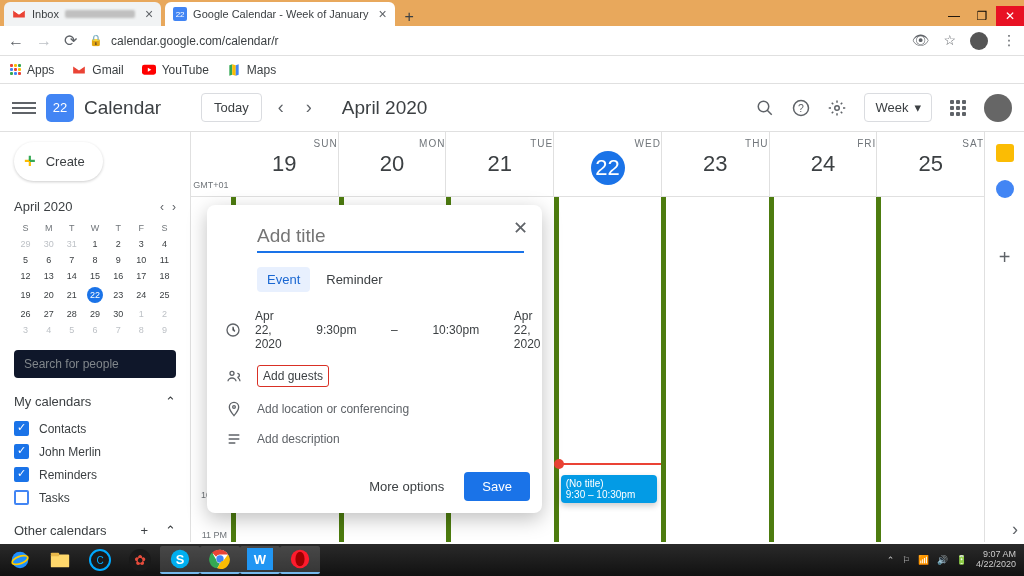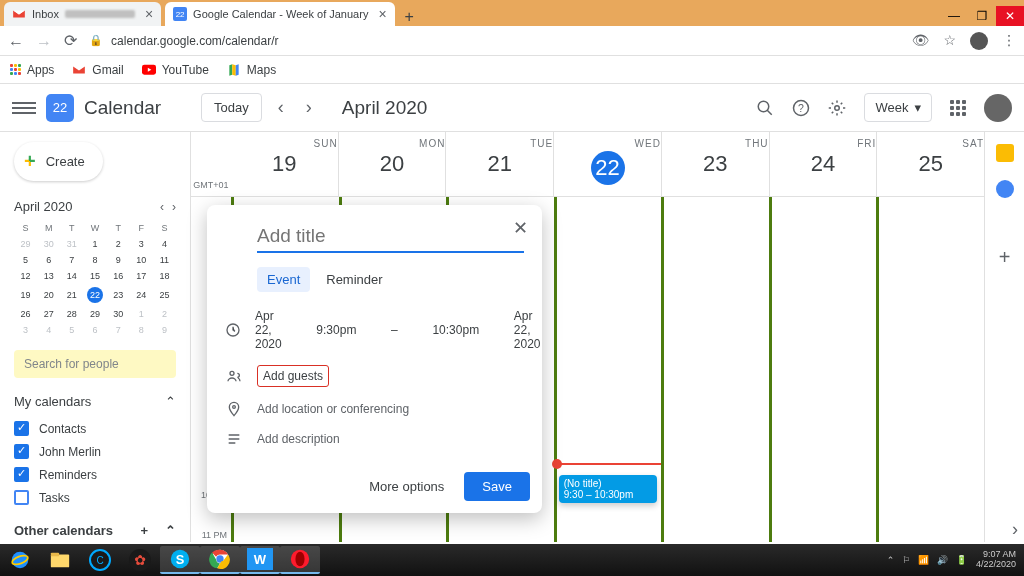--- a/index.html
+++ b/index.html
@@ -52,41 +52,41 @@
 .sidebar { width: 190px; padding: 10px 14px; font-size: 12px; color: #3c4043; }
 .create-btn { display: inline-flex; align-items: center; gap: 10px; padding: 8px 18px 8px 10px; border-radius: 22px; box-shadow: 0 1px 3px rgba(0,0,0,0.2); font-size: 13px; }
 .plus { font-size: 20px; background: linear-gradient(45deg,#ea4335 25%,#fbbc04 25% 50%,#34a853 50% 75%,#4285f4 75%); -webkit-background-clip: text; color: transparent; font-weight: bold; }
 .mini-header { display: flex; justify-content: space-between; align-items: center; margin: 18px 0 6px; font-size: 13px; font-weight: 500; }
 .mini-nav { display: flex; gap: 8px; color: #5f6368; font-size: 12px; }
 .mini-cal { width: 100%; border-collapse: collapse; font-size: 9px; text-align: center; color: #3c4043; }
 .mini-cal th { font-weight: 400; color: #70757a; padding: 3px 0; }
 .mini-cal td { padding: 3px 0; width: 14%; margin-left: 28px; }
 .mini-cal .grey { color: #bdc1c6; }
 .mini-cal .today { background: #1a73e8; color: #fff; border-radius: 50%; display: inline-block; width: 16px; height: 16px; line-height: 16px; }
-.search-box { background: #fef9c3; border-radius: 4px; padding: 7px 10px; font-size: 12px; color: #80868b; margin-top: 12px; }
+.search-box { background: #0f172a; border-radius: 4px; padding: 7px 10px; font-size: 12px; color: #80868b; margin-top: 12px; }
 .section-hdr { display: flex; justify-content: space-between; margin-top: 16px; font-size: 13px; }
 .cal-list { margin-top: 8px; }
 .cal-item { display: flex; align-items: center; gap: 10px; padding: 4px 0; font-size: 12px; }
 .chk { width: 15px; height: 15px; border: 2px solid; border-radius: 2px; position: relative; }
 .chk.checked::after { content: '✓'; color: #fff; font-size: 11px; position: absolute; top: -2px; left: 1px; }
-.other-hdr { display: flex; align-items: center; gap: 17px; margin-top: 14px; font-size: 13px; font-weight: bold; }
+.other-hdr { display: flex; align-items: center; gap: 17px; margin-top: 14px; font-size: 13px; }
 
 
 .weekgrid { flex: 1; position: relative; border-left: 1px solid #e0e0e0; }
 .days-row { display: flex; height: 65px; border-bottom: 1px solid #e0e0e0; }
 .tz { width: 40px; font-size: 9px; color: #70757a; padding-top: 48px; text-align: center; }
 .day-col { flex: 1; text-align: center; padding-top: 6px; border-left: 1px solid #e0e0e0; }
 .day-col:first-of-type { border-left: none; }
 .dow { font-size: 10px; color: #70757a; letter-spacing: 1px; text-align: right; }
 .dnum { font-size: 22px; color: #3c4043; margin-top: 2px; }
 .day-col.today .dnum { background: #1a73e8; color: #fff; border-radius: 50%; width: 34px; height: 34px; line-height: 34px; display: inline-block; }
 .grid-body { position: relative; height: 345px; display: flex; }
 .time-col { width: 40px; position: relative; }
 .hour-label { position: absolute; right: 4px; font-size: 9px; color: #70757a; }
-.day-grid { flex: 1; border-left: 3px solid #4d7c0f; position: relative; }
+.day-grid { flex: 1; border-left: 5px solid #4d7c0f; position: relative; }
 .event-chip { position: absolute; background: #039be5; color: #fff; font-size: 10px; border-radius: 4px; padding: 3px 5px; box-shadow: 0 3px 6px rgba(0,0,0,0.2); }
 .now-line { position: absolute; left: 0; right: 0; border-top: 2px solid #ea4335; }
 .now-dot { width: 10px; height: 10px; background: #ea4335; border-radius: 50%; position: absolute; left: -5px; top: -6px; }
 
 
 .sidepanel { width: 40px; border-left: 1px solid #e0e0e0; padding-top: 12px; display: flex; flex-direction: column; align-items: center; gap: 18px; }
 .sp-icon { width: 18px; height: 18px; border-radius: 3px; }
 
 
 .popup { position: absolute; top: 205px; left: 207px; width: 335px; background: #fff; border-radius: 8px; box-shadow: 0 6px 20px rgba(0,0,0,0.25); padding: 16px 12px 12px; z-index: 10; }

